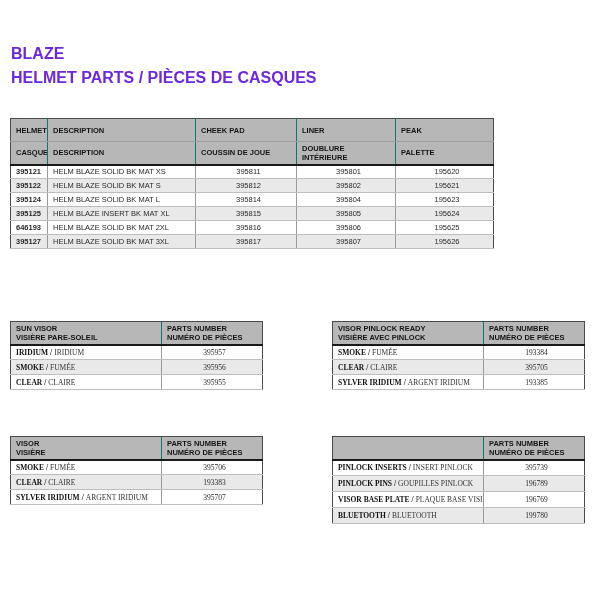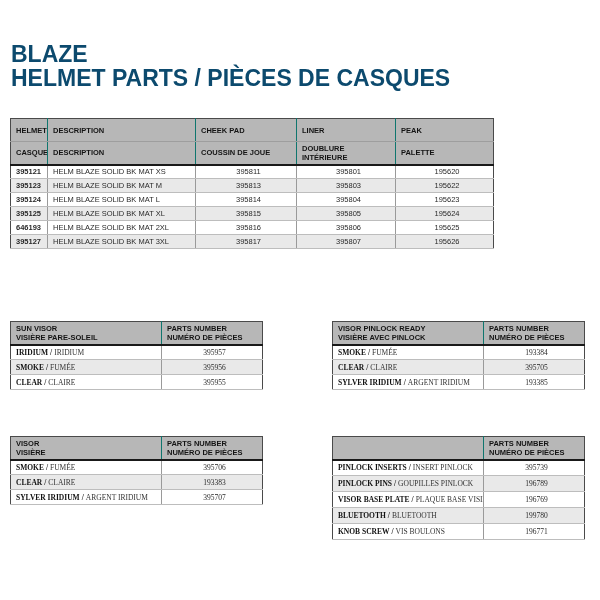--- a/index.html
+++ b/index.html
@@ -3,21 +3,21 @@
 <meta charset="utf-8">
 <style>
   html,body { margin:0; padding:0; background:#fff; }
   .page {
     position:relative; width:600px; height:600px; background:#ffffff;
     font-family:"Liberation Sans", sans-serif; color:#1a1a1a;
     overflow:hidden;
   }
   .titleblock { position:absolute; left:11px; top:42px; }
   .title, .subtitle {
-    font-weight:bold; font-size:23px; line-height:24px; color:#0c4a6e;
+    font-weight:bold; font-size:16px; line-height:24px; color:#6d28d9;
     letter-spacing:0px; white-space:nowrap;
   }
 
   table.ptable {
     position:absolute; border-collapse:collapse; table-layout:fixed;
     border:1px solid #4a4a4a;
   }
   .ptable th, .ptable td {
     padding:0 0 0 5px; overflow:hidden; white-space:nowrap;
     font-size:7.5px; line-height:9px; vertical-align:middle;
@@ -97,36 +97,36 @@
     </thead>
     <tbody>
       <tr>
         <td class="c-code">395121</td>
         <td class="c-desc">HELM BLAZE SOLID BK MAT XS</td>
         <td class="c-num">395811</td>
         <td class="c-num">395801</td>
         <td class="c-num">195620</td>
       </tr>
       <tr>
-        <td class="c-code">395123</td>
-        <td class="c-desc">HELM BLAZE SOLID BK MAT M</td>
-        <td class="c-num">395813</td>
-        <td class="c-num">395803</td>
-        <td class="c-num">195622</td>
+        <td class="c-code">395122</td>
+        <td class="c-desc">HELM BLAZE SOLID BK MAT S</td>
+        <td class="c-num">395812</td>
+        <td class="c-num">395802</td>
+        <td class="c-num">195621</td>
       </tr>
       <tr>
         <td class="c-code">395124</td>
         <td class="c-desc">HELM BLAZE SOLID BK MAT L</td>
         <td class="c-num">395814</td>
         <td class="c-num">395804</td>
         <td class="c-num">195623</td>
       </tr>
       <tr>
         <td class="c-code">395125</td>
-        <td class="c-desc">HELM BLAZE SOLID BK MAT XL</td>
+        <td class="c-desc">HELM BLAZE INSERT BK MAT XL</td>
         <td class="c-num">395815</td>
         <td class="c-num">395805</td>
         <td class="c-num">195624</td>
       </tr>
       <tr>
         <td class="c-code">646193</td>
         <td class="c-desc">HELM BLAZE SOLID BK MAT 2XL</td>
         <td class="c-num">395816</td>
         <td class="c-num">395806</td>
         <td class="c-num">195625</td>
@@ -267,20 +267,16 @@
         <td class="c-num">196789</td>
       </tr>
       <tr>
         <td><span class="b">VISOR BASE PLATE</span><span class="sep">/</span><span class="r">PLAQUE BASE VISIÈRE</span></td>
         <td class="c-num">196769</td>
       </tr>
       <tr>
         <td><span class="b">BLUETOOTH</span><span class="sep">/</span><span class="r">BLUETOOTH</span></td>
         <td class="c-num">199780</td>
       </tr>
-      <tr>
-        <td><span class="b">KNOB SCREW</span><span class="sep">/</span><span class="r">VIS BOULONS</span></td>
-        <td class="c-num">196771</td>
-      </tr>
     </tbody>
   </table>
 
 </div>
 
 </body></html>

